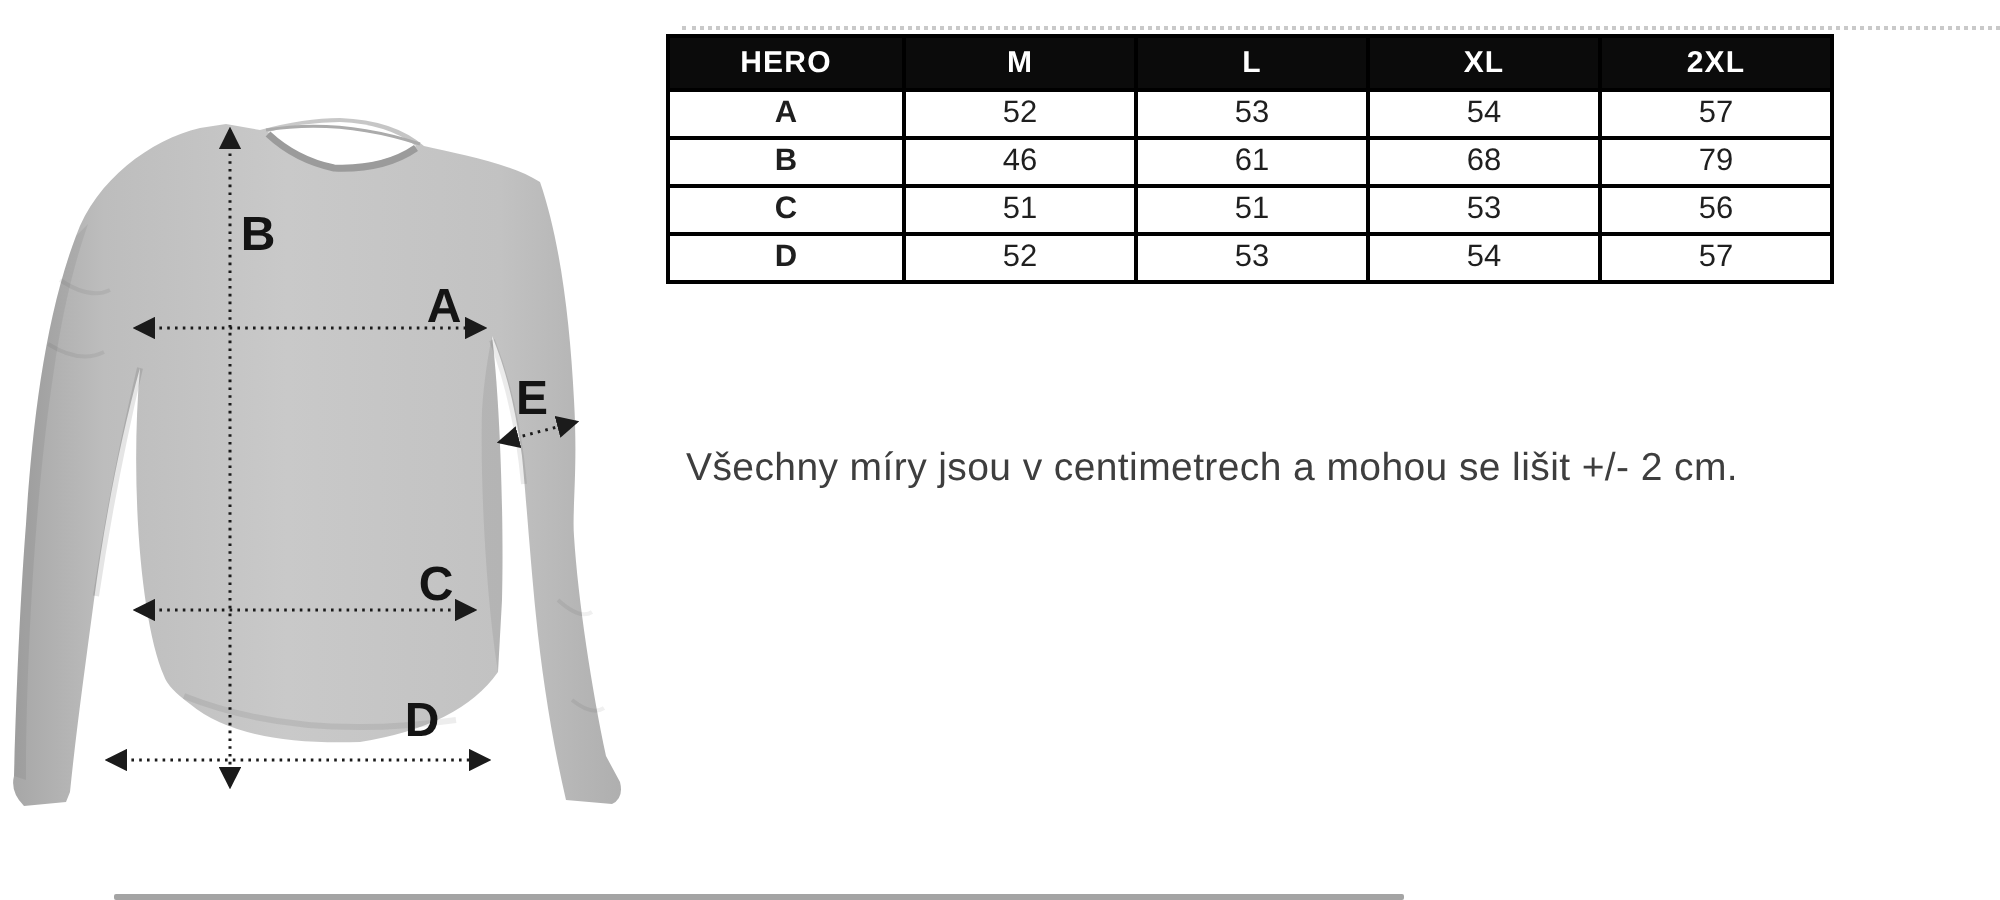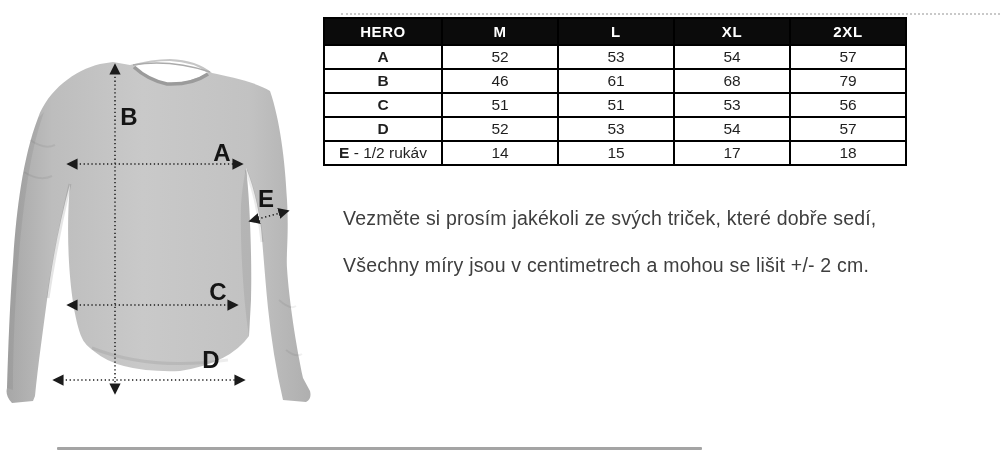--- a/index.html
+++ b/index.html
@@ -22,21 +22,21 @@
   
   .diagram { position:absolute; left:0; top:0; }
   .mline { stroke:#1b1b1b; stroke-width:1.5; stroke-dasharray:1.3 2.6; fill:none; }
   .mlabel {
     font-family:"Liberation Sans","DejaVu Sans",sans-serif;
     font-weight:bold; font-size:24px; fill:#141414; text-anchor:middle;
   }
 
   
   table.size {
-    position:absolute; left:323px; top:17px; width:582px;
+    position:absolute; left:333px; top:17px; width:582px;
     border-collapse:collapse; table-layout:fixed;padding-left:28px;
   }
   table.size th, table.size td {
     border:2px solid #000; text-align:center; padding:0; overflow:hidden; white-space:nowrap;
   }
   table.size thead th {
     background:#0b0b0b; color:#ffffff; font-weight:bold;
     font-size:15px; letter-spacing:.6px; height:25px;
   }
   table.size tbody td {
@@ -147,26 +147,18 @@
       <td>53</td>
       <td>56</td>
     </tr>
     <tr>
       <td class="rowlabel"><span class="bold-part">D</span><span></span></td>
       <td>52</td>
       <td>53</td>
       <td>54</td>
       <td>57</td>
     </tr>
-    <tr>
-      <td class="rowlabel"><span class="bold-part">E</span><span> - 1/2 rukáv</span></td>
-      <td>14</td>
-      <td>15</td>
-      <td>17</td>
-      <td>18</td>
-    </tr>
   </tbody>
 </table>
 
 <div class="instructions">
-  <div class="txt-line">Vezměte si prosím jakékoli ze svých triček, které dobře sedí,</div>
   <div class="txt-line txt-note">Všechny míry jsou v centimetrech a mohou se lišit +/- 2 cm.</div>
 </div>
 
 </body></html>

